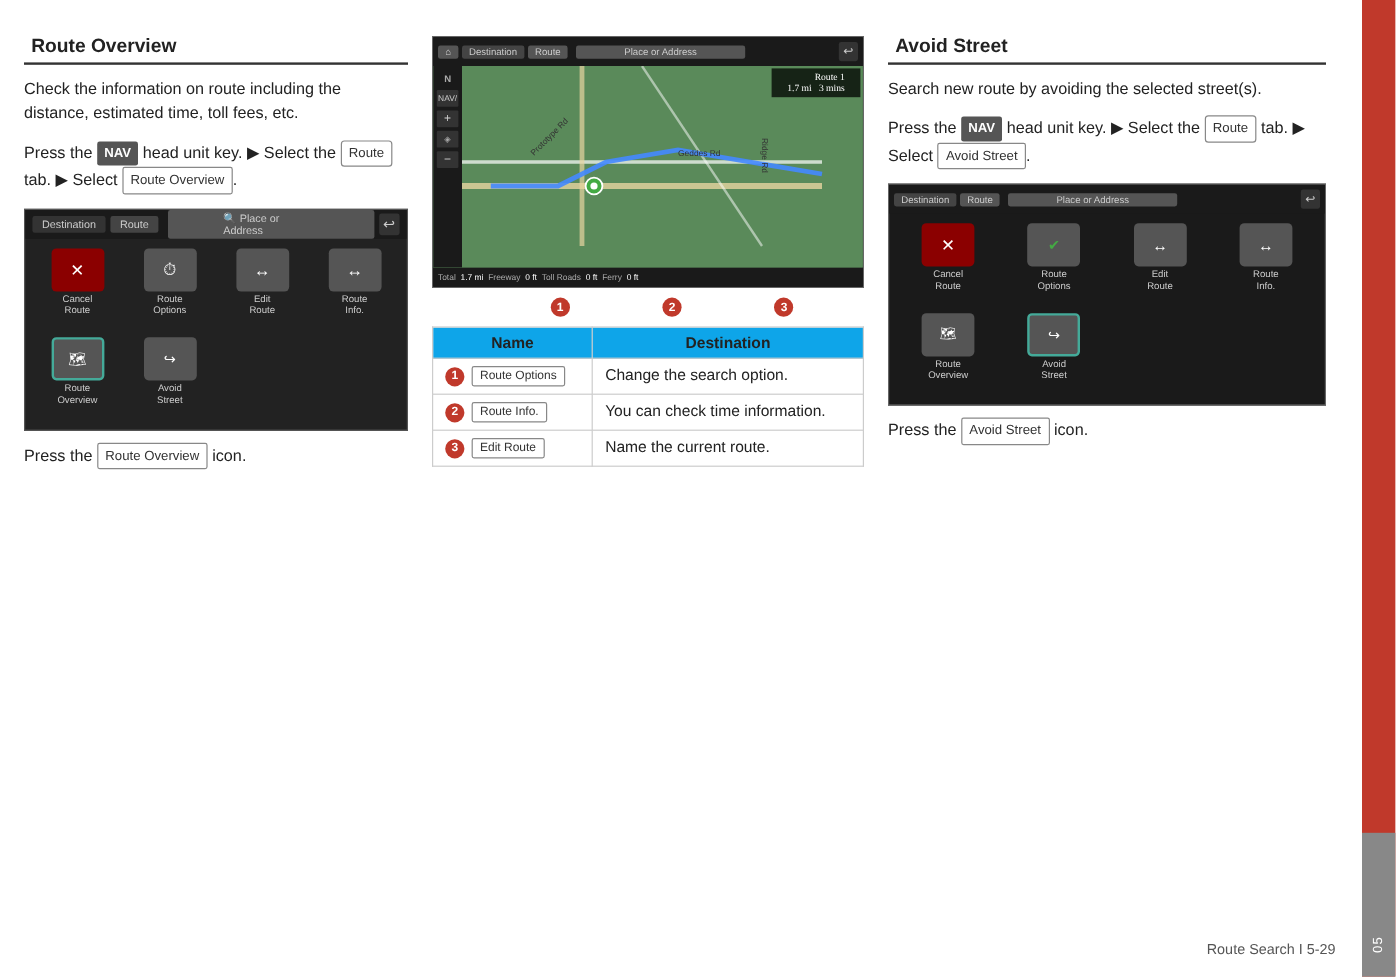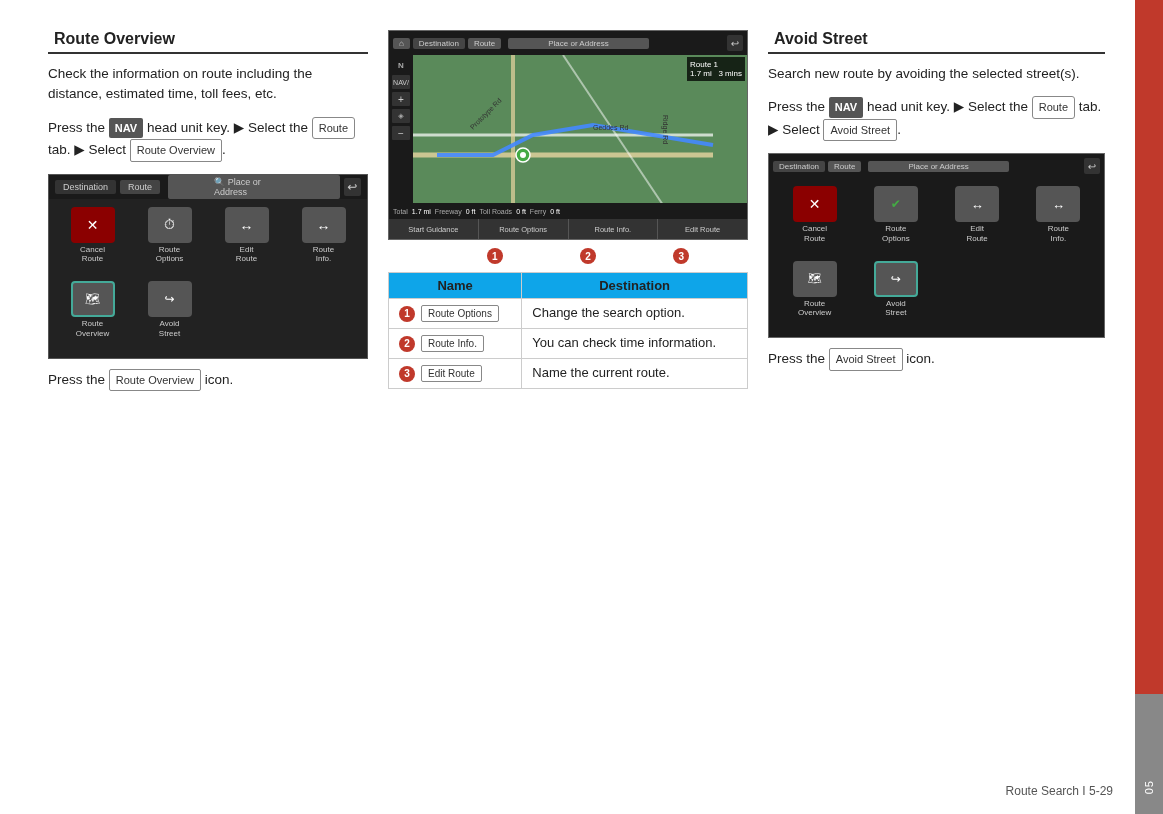--- a/index.html
+++ b/index.html
@@ -62,21 +62,20 @@
       flex-direction: row;
       gap: 0;
       width: 100%;
       flex: 1;
     }
 
     .col-left {
       width: 340px;
       flex-shrink: 0;
       padding-right: 20px;
-      margin-left: 28px;
     }
 
     .col-middle {
       width: 370px;
       flex-shrink: 0;
       padding-right: 10px;
     }
 
     .col-right {
       flex: 1;
@@ -315,42 +314,36 @@
               <polyline points="24,100 80,100 120,80 180,70 240,80 300,90" stroke="#4488ff" stroke-width="4" fill="none" opacity="0.9"></polyline>
 
               <text x="60" y="75" fill="#333" font-size="7" transform="rotate(-45,60,75)">Prototype Rd</text>
               <text x="180" y="75" fill="#333" font-size="7">Geddes Rd</text>
               <text x="250" y="60" fill="#333" font-size="7" transform="rotate(90,250,60)">Ridge Rd</text>
 
               <circle cx="110" cy="100" r="7" fill="#4a4" stroke="#fff" stroke-width="1.5"></circle>
               <circle cx="110" cy="100" r="3" fill="#fff"></circle>
             </svg>
 
-            <div style="position:absolute;top:2px;right:2px;background:rgba(0,0,0,0.75);color:#fff;font-size:8px;padding:3px 3px;z-index:3;">
+            <div style="position:absolute;top:2px;right:2px;background:rgba(0,0,0,0.75);color:#fff;font-size:8px;padding:3px 13px;z-index:3;text-align:right;font-family:Liberation Serif, serif;">
               Route 1<br>1.7 mi &nbsp; 3 mins
             </div>
           </div>
 
           <div style="background:#1a1a1a;height:16px;display:flex;align-items:center;padding:0 4px;gap:4px;font-size:7px;color:#aaa;flex-shrink:0;">
             <span>Total</span>
             <span style="color:#fff;">1.7 mi</span>
             <span>Freeway</span>
             <span style="color:#fff;">0 ft</span>
             <span>Toll Roads</span>
             <span style="color:#fff;">0 ft</span>
             <span>Ferry</span>
             <span style="color:#fff;">0 ft</span>
           </div>
 
-          <div style="background:#1a1a1a;height:20px;display:flex;flex-shrink:0;">
-            <div style="flex:1;background:#333;color:#ccc;font-size:7.5px;display:flex;align-items:center;justify-content:center;border-right:1px solid #555;">Start Guidance</div>
-            <div style="flex:1;background:#333;color:#ccc;font-size:7.5px;display:flex;align-items:center;justify-content:center;border-right:1px solid #555;">Route Options</div>
-            <div style="flex:1;background:#333;color:#ccc;font-size:7.5px;display:flex;align-items:center;justify-content:center;border-right:1px solid #555;">Route Info.</div>
-            <div style="flex:1;background:#333;color:#ccc;font-size:7.5px;display:flex;align-items:center;justify-content:center;">Edit Route</div>
-          </div>
         </div>
 
         <div style="display:flex;justify-content:space-around;padding:2px 20px 4px 60px;">
           <div style="width:16px;height:16px;background:#c0392b;border-radius:50%;display:flex;align-items:center;justify-content:center;color:#fff;font-size:10px;font-weight:bold;">1</div>
           <div style="width:16px;height:16px;background:#c0392b;border-radius:50%;display:flex;align-items:center;justify-content:center;color:#fff;font-size:10px;font-weight:bold;">2</div>
           <div style="width:16px;height:16px;background:#c0392b;border-radius:50%;display:flex;align-items:center;justify-content:center;color:#fff;font-size:10px;font-weight:bold;">3</div>
         </div>
 
         <table class="info-table">
           <thead>

